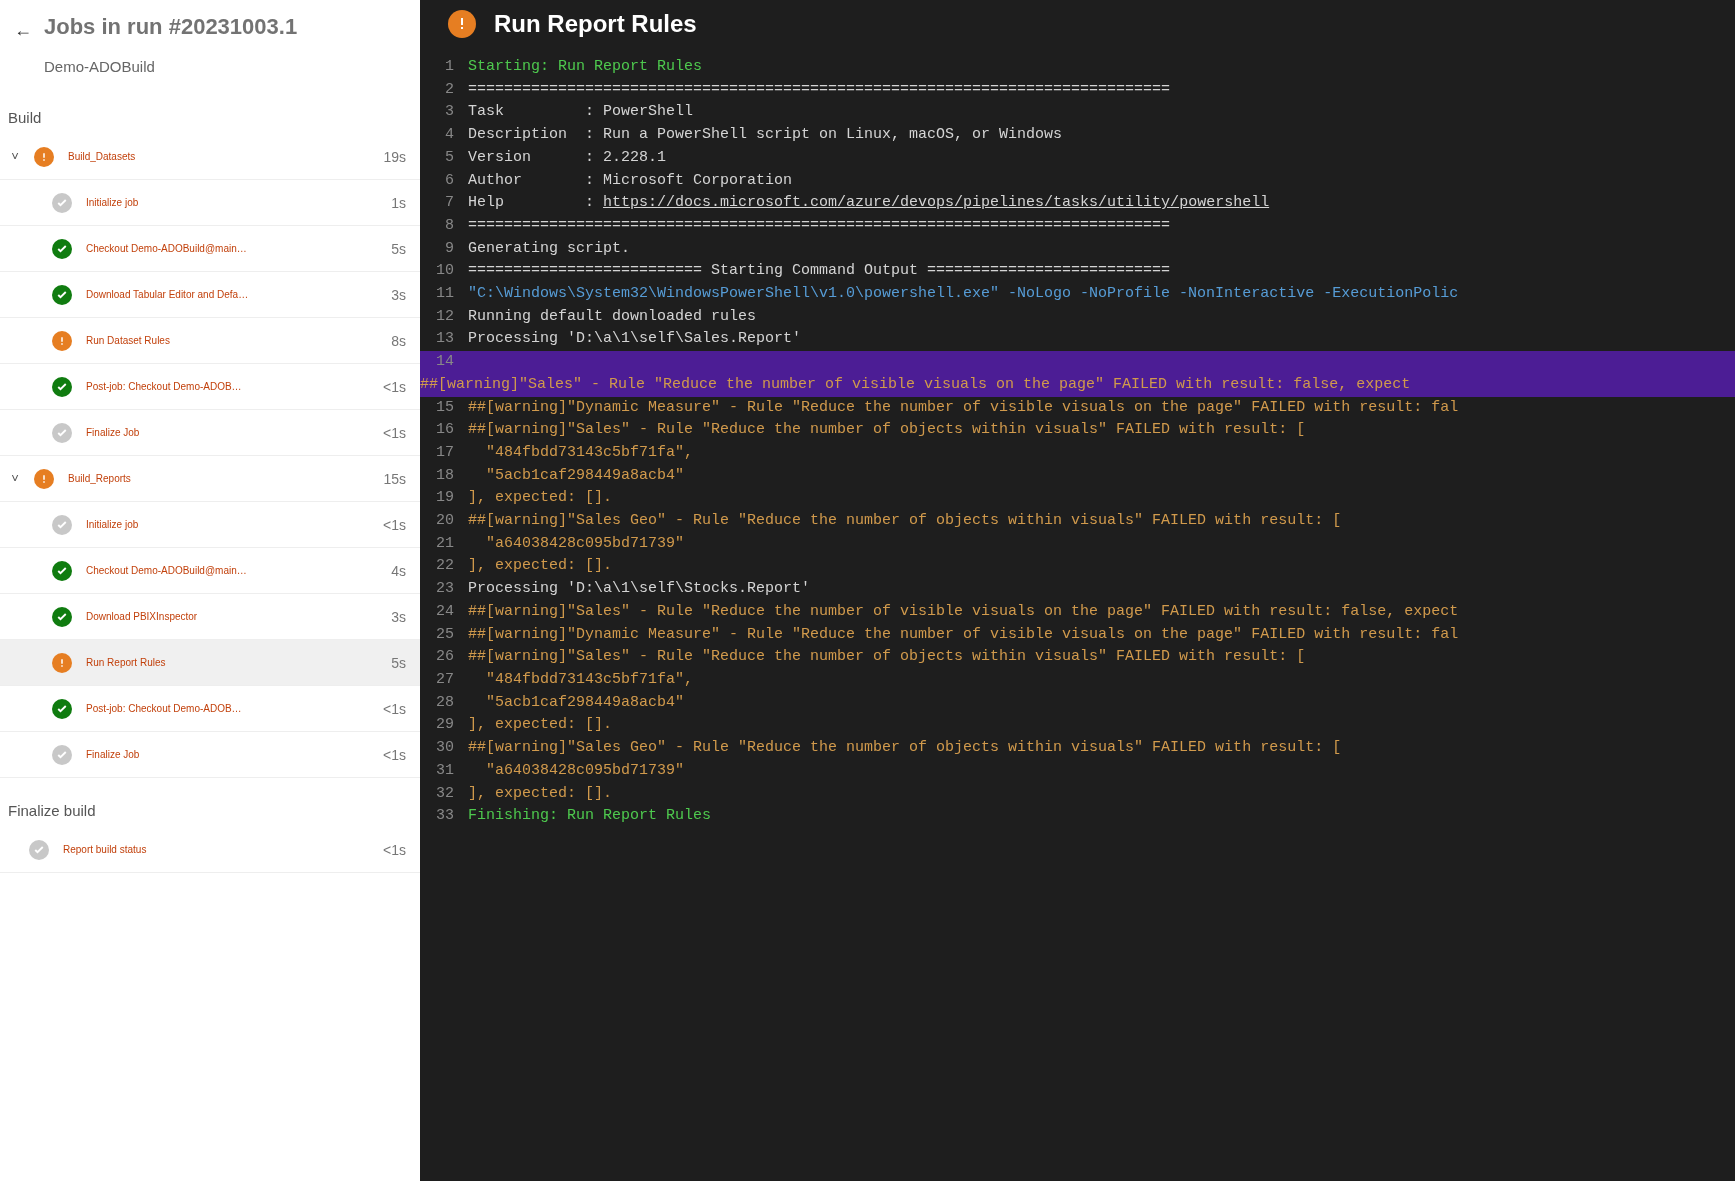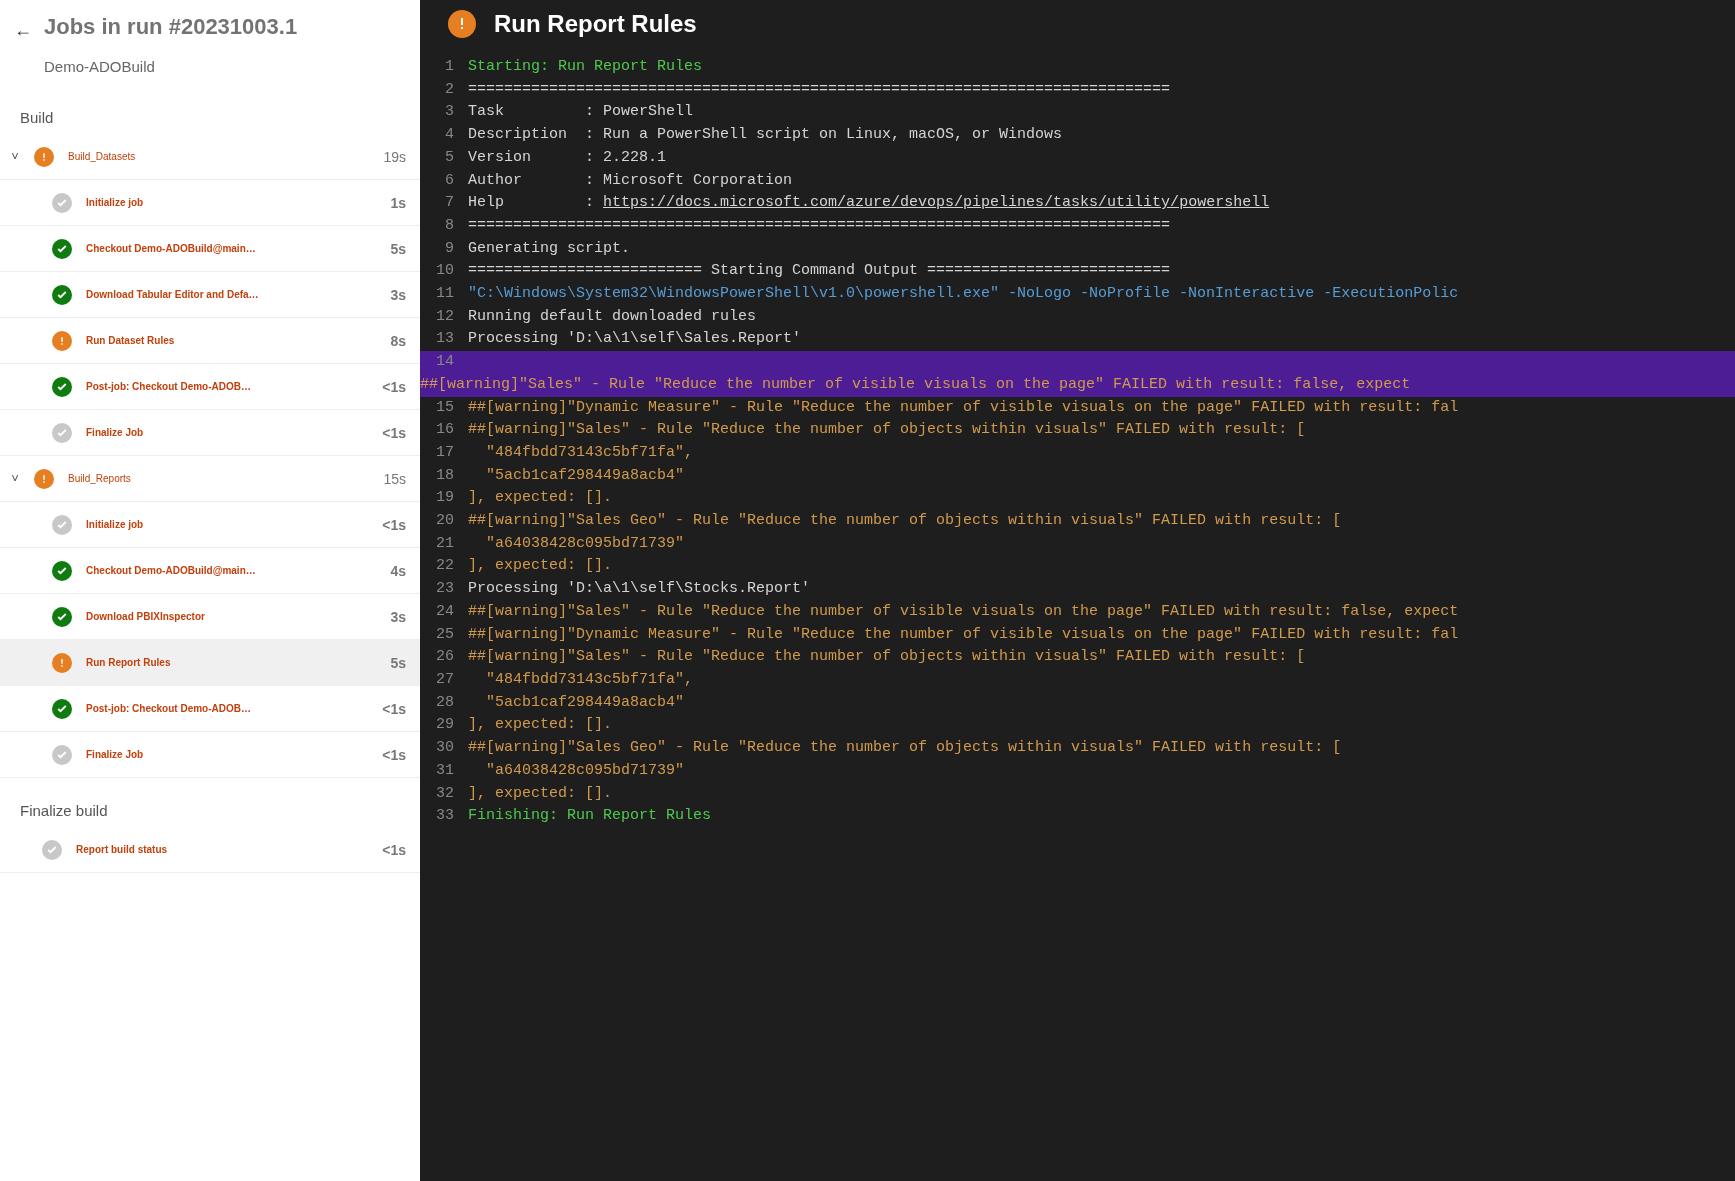--- a/index.html
+++ b/index.html
@@ -39,33 +39,33 @@
 }
 .sidebar-subtitle {
   font-size: 15px;
   color: #666;
   margin-top: 18px;
 }
 
 .section-label {
   font-size: 15px;
   color: #555;
-  padding: 24px 8px 8px 20px;
+  padding: 24px 8px 8px 8px;
 }
 
 .job-row, .step-row {
   display: flex;
   align-items: center;
   padding: 10px 14px 10px 8px;
   border-bottom: 1px solid #eee;
   cursor: pointer;
   min-height: 46px;
 }
 .job-row { padding-left: 6px; }
-.step-row { padding-left: 52px; font-weight: bold; }
+.step-row { padding-left: 52px; }
 .step-row.selected { background: #f0f0f0; }
 
 .chevron {
   width: 18px;
   font-size: 13px;
   color: #555;
   display: inline-flex;
   justify-content: center;
 }
 
@@ -295,21 +295,21 @@
         <svg viewBox="0 0 16 16">
           <path d="M3 8 l3 3 l7 -7" stroke="#fff" stroke-width="2.5" fill="none"></path>
         </svg>
       </span>
     <span class="row-label">Finalize Job</span>
     <span class="row-duration">&lt;1s</span>
   </div>
 
   <div class="section-label">Finalize build</div>
 
-  <div class="step-row" style="padding-left:42px">
+  <div class="step-row" style="padding-left:29px">
     <span class="status-icon status-neutral">
         <svg viewBox="0 0 16 16">
           <path d="M3 8 l3 3 l7 -7" stroke="#fff" stroke-width="2.5" fill="none"></path>
         </svg>
       </span>
     <span class="row-label">Report build status</span>
     <span class="row-duration">&lt;1s</span>
   </div>
 </div>
 

